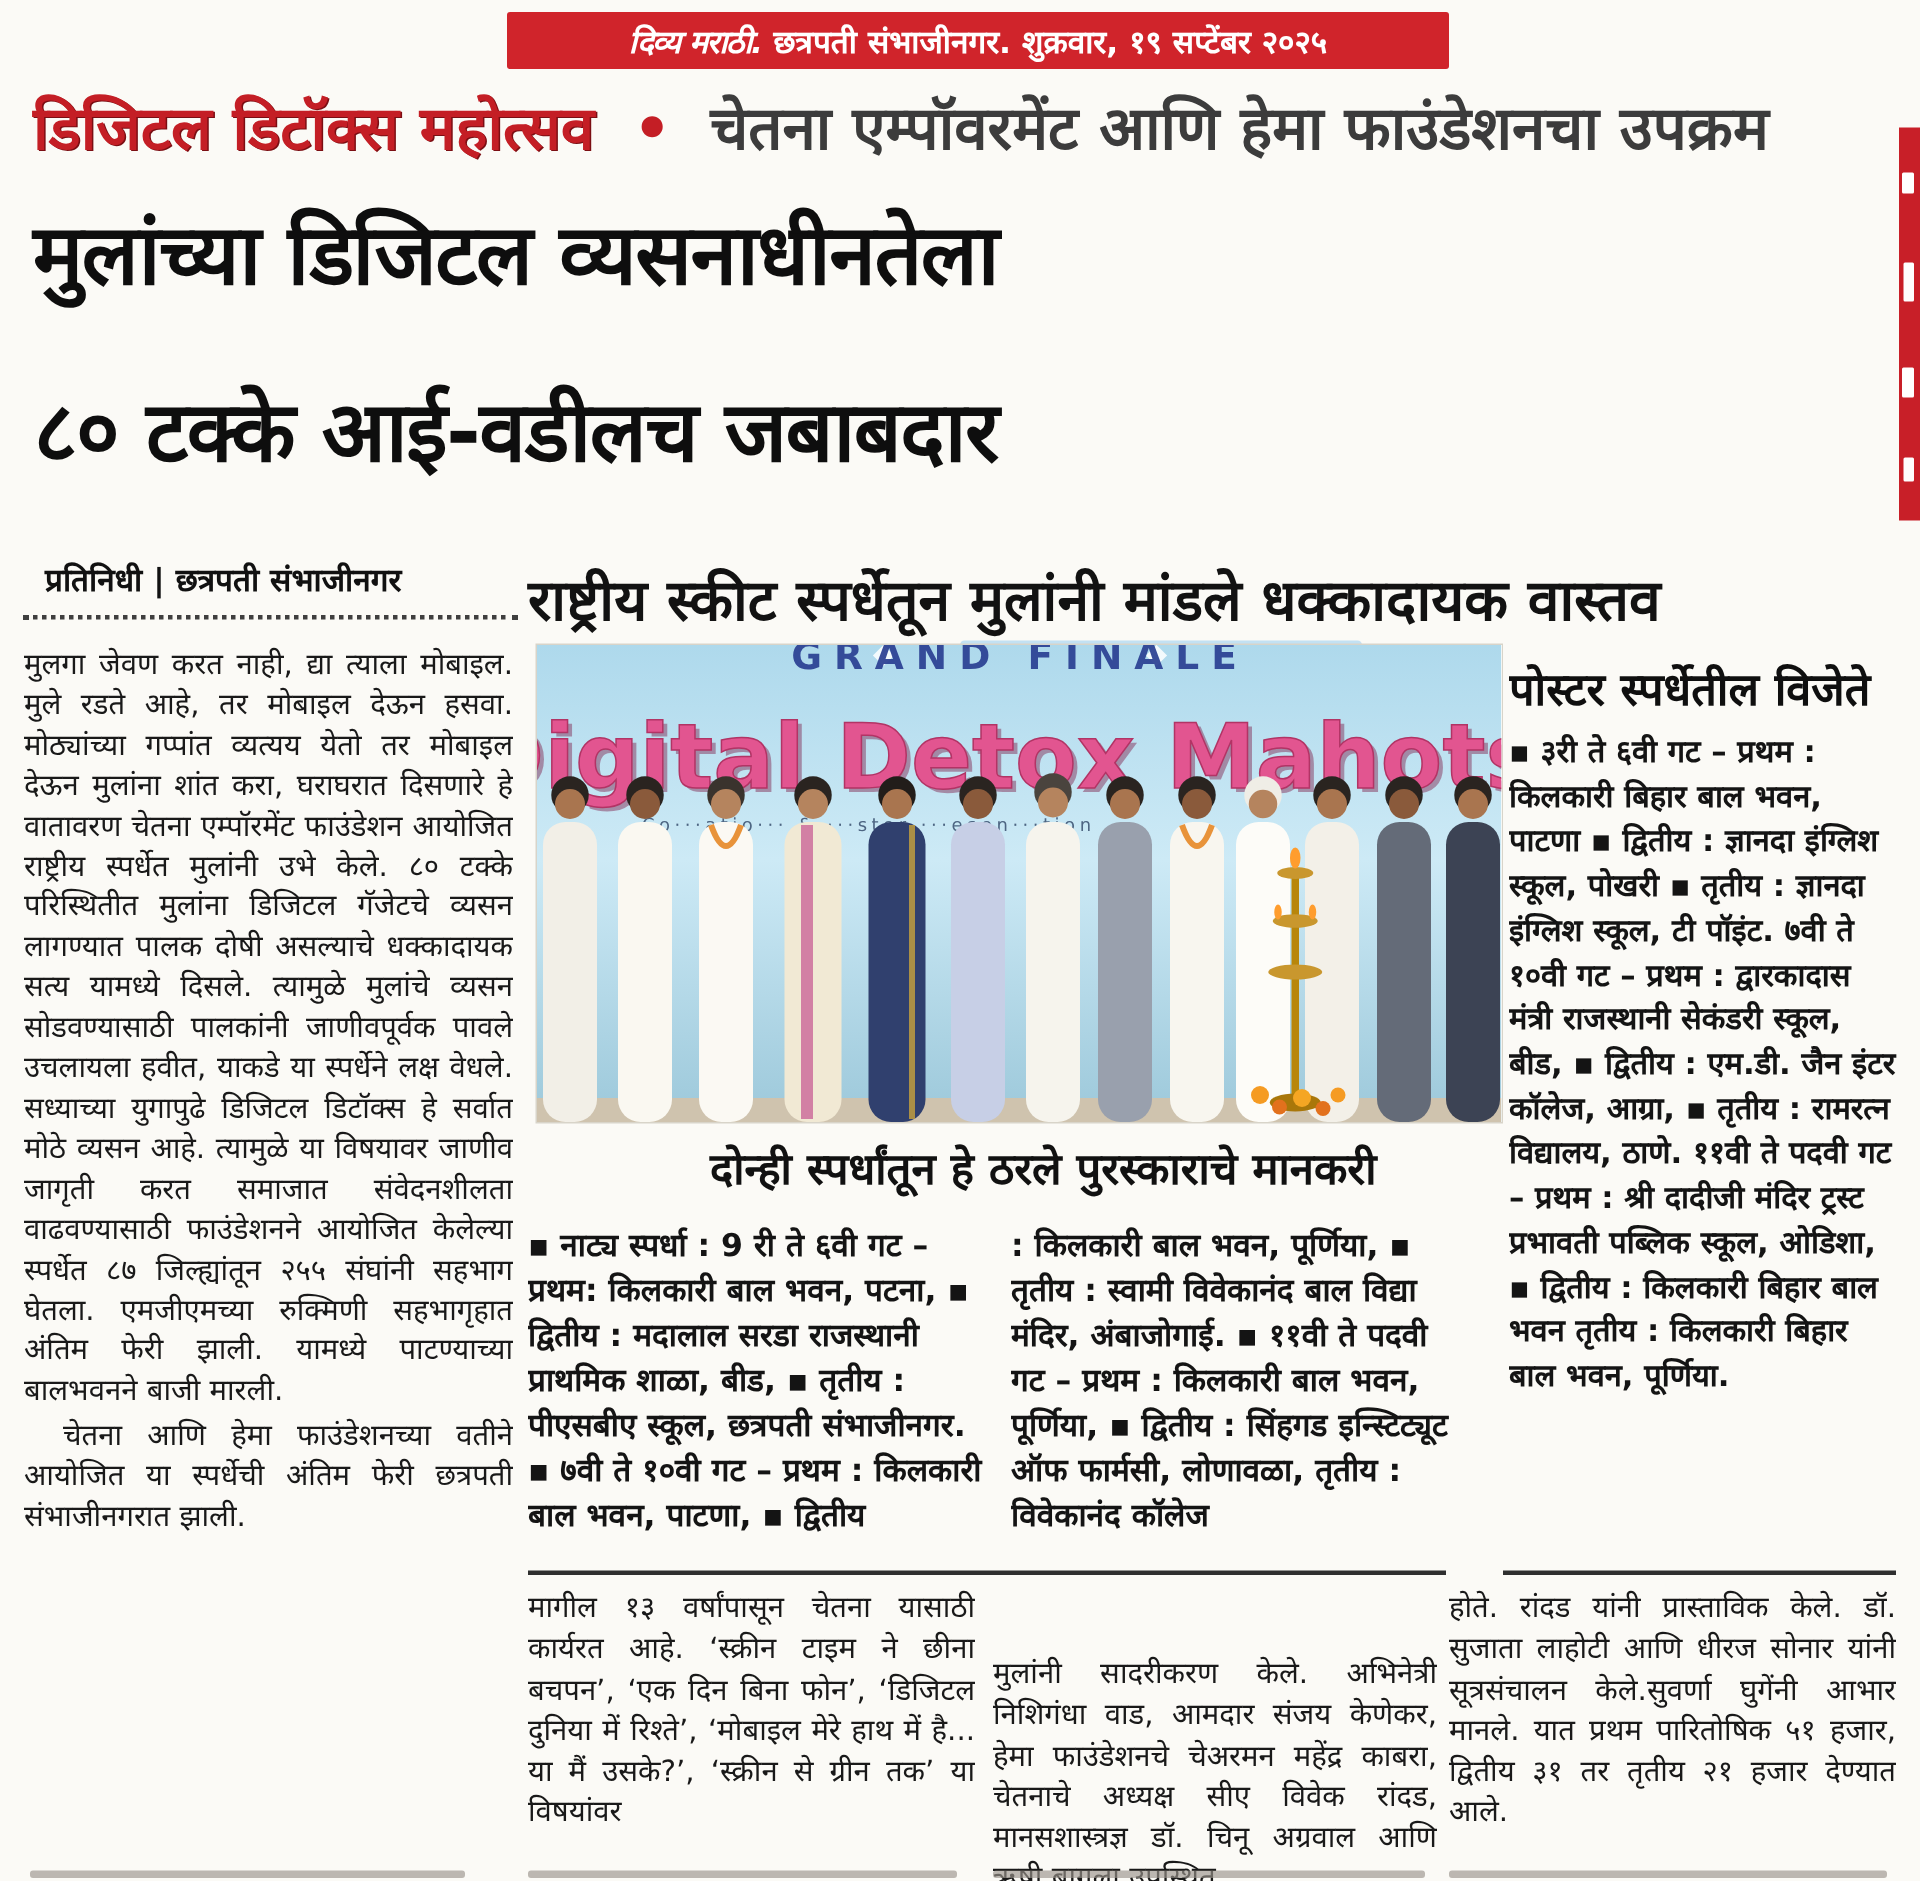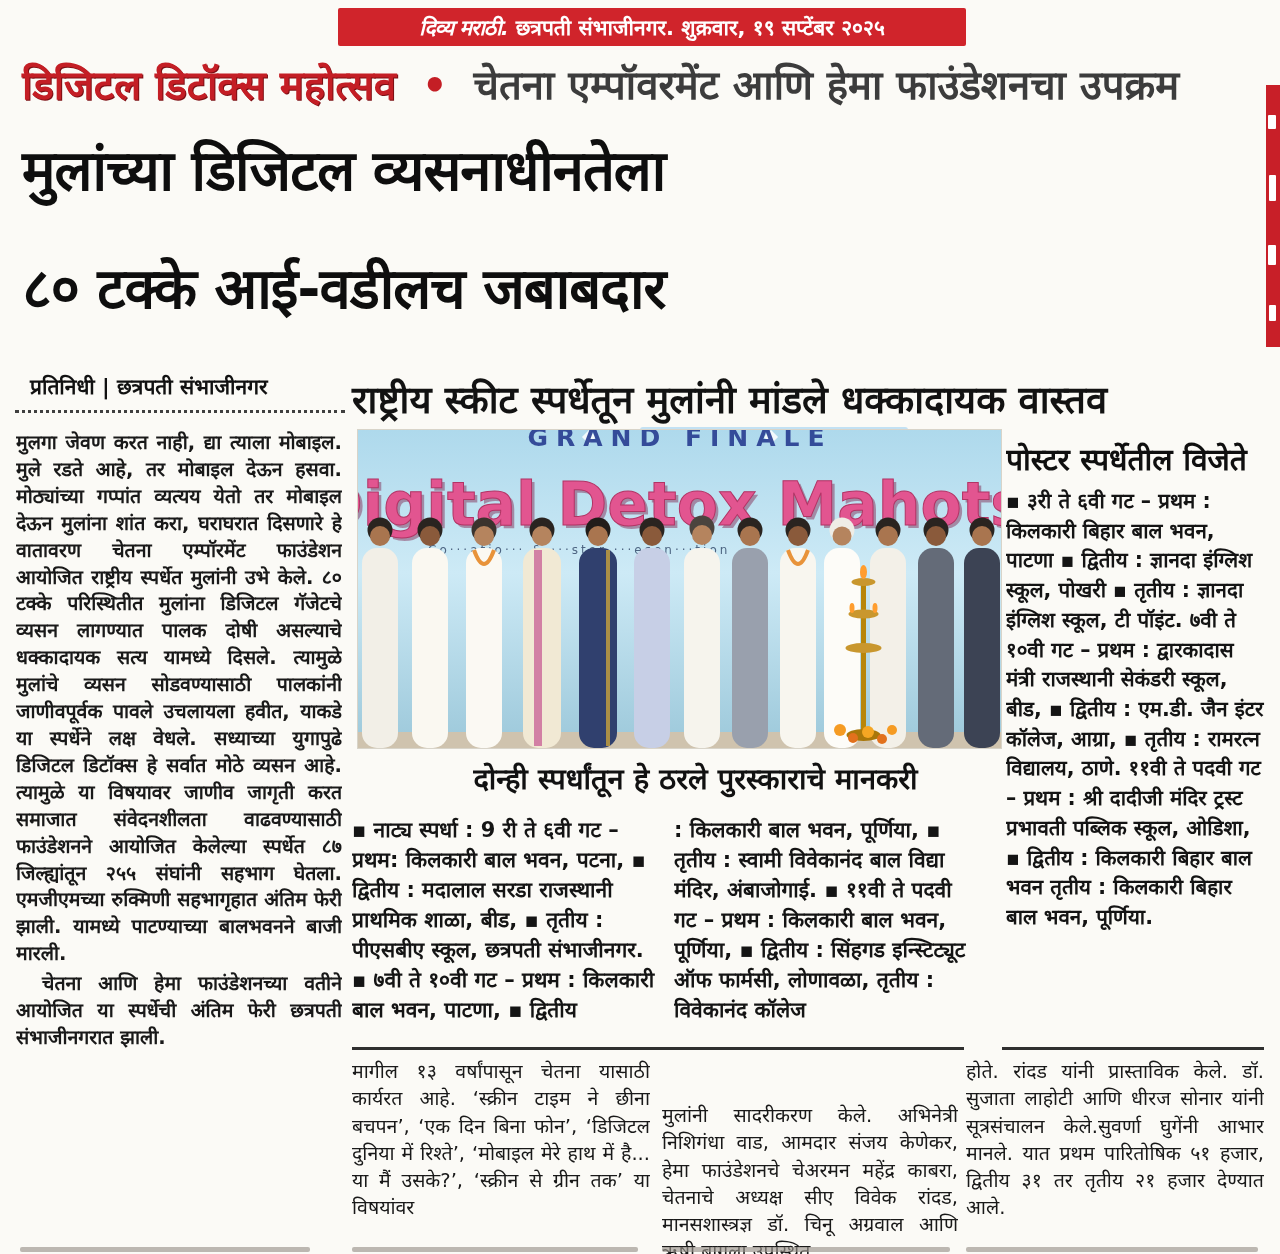--- a/index.html
+++ b/index.html
@@ -33,21 +33,21 @@
   
   .byline{position:absolute;left:30px;top:372px;font-size:21px;font-weight:bold;color:#111;white-space:nowrap;}
   .byline-rule{position:absolute;left:15px;top:410px;width:330px;border-top:3px dotted #3f3f3f;}
   
   .subhead{position:absolute;left:352px;top:372px;margin:0;font-size:38px;font-weight:bold;
     color:#121212;white-space:nowrap;}
   .subhead-underline{position:absolute;left:640px;top:427px;width:268px;height:6px;
     background:#b8dcf2;border-radius:3px;opacity:.85;}
   
   .left-col{position:absolute;left:16px;top:430px;width:326px;height:810px;
-    font-size:19.5px;line-height:1.38;text-align:justify;overflow:hidden;color:#191919;font-weight:bold;}
+    font-size:19.5px;line-height:1.38;text-align:justify;overflow:hidden;color:#191919;}
   .left-col p{margin:0;}
   .left-col p.p2{text-indent:26px;margin-top:3px;}
   
   .photo{position:absolute;left:358px;top:430px;width:643px;height:318px;overflow:hidden;
     box-shadow:0 0 0 1px #d8d4c9;}
   .photo svg{display:block;}
   
   .caption{position:absolute;left:374px;top:758px;width:643px;text-align:center;
     font-size:29px;font-weight:bold;color:#111;}
   

